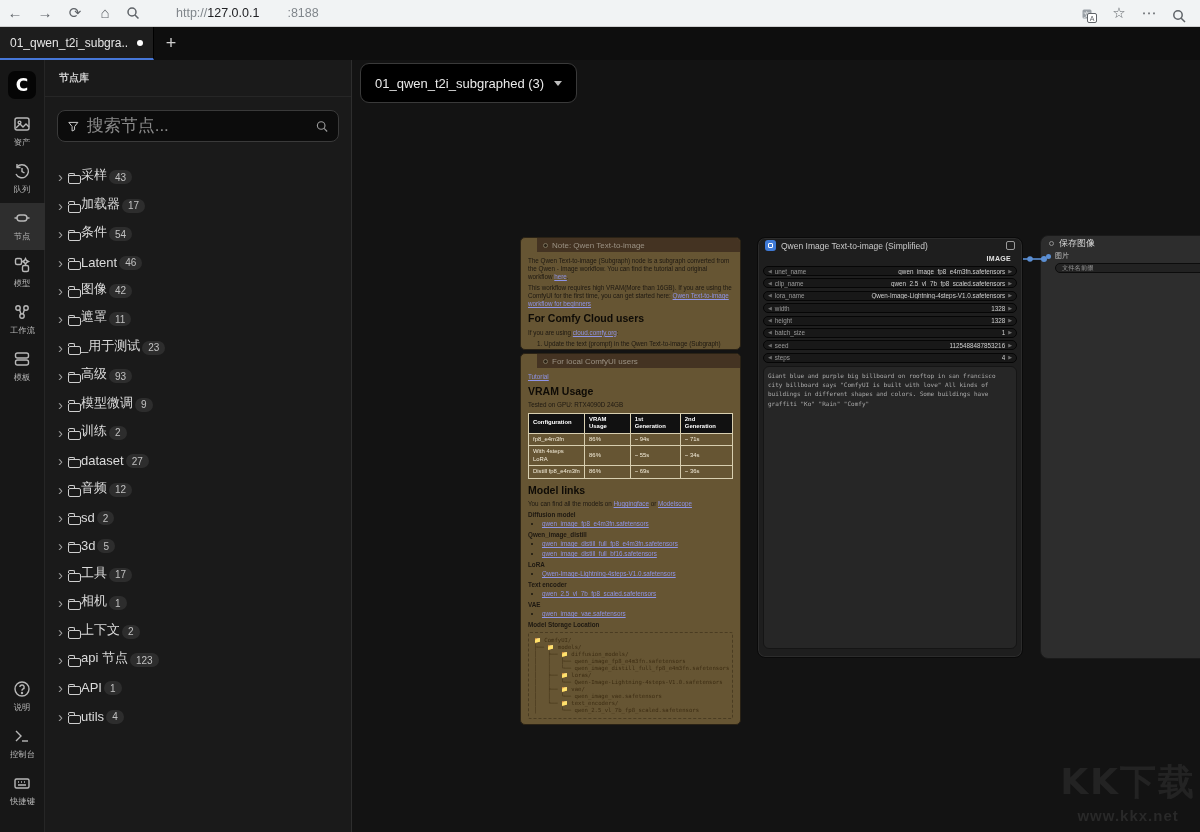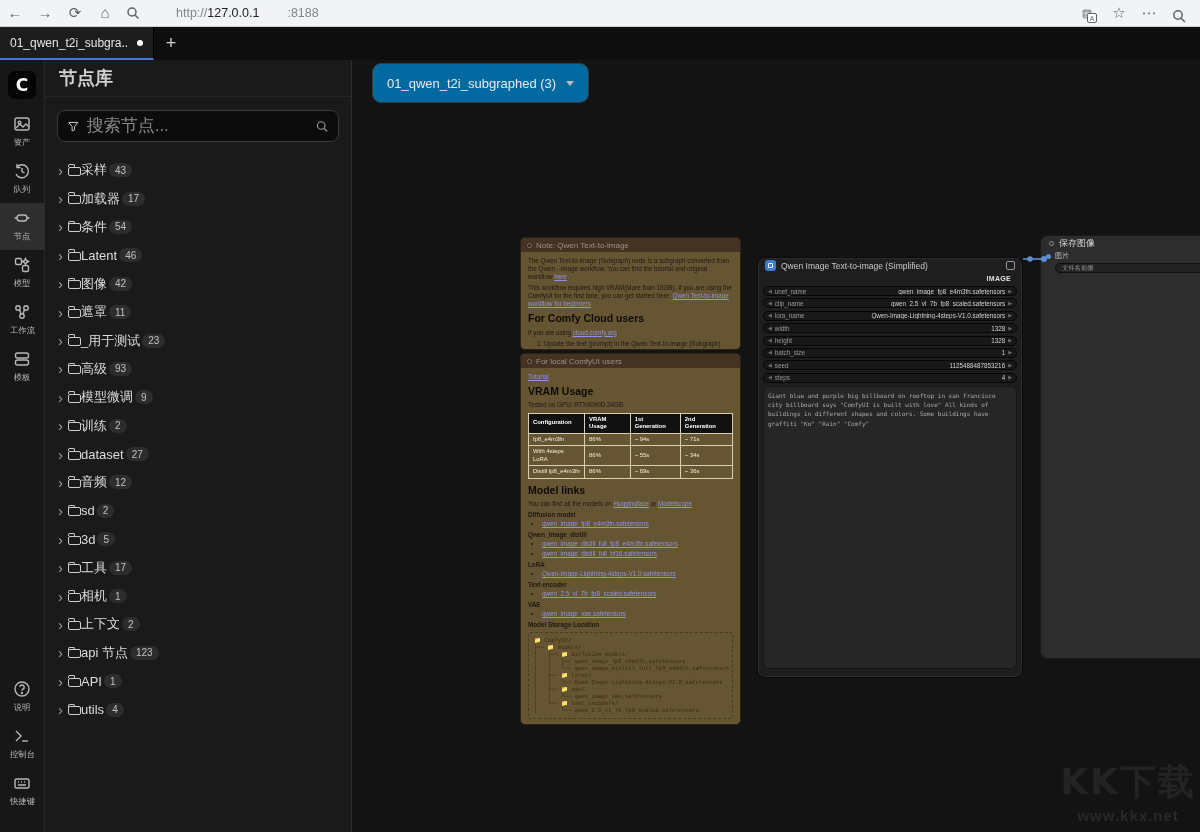--- a/index.html
+++ b/index.html
@@ -35,67 +35,67 @@
   .rail-item { width:45px; padding:6px 0 7px; display:flex; flex-direction:column; align-items:center; gap:3px; cursor:pointer; }
   .rail-item.active { background:#2e2e2e; }
   .rail-label { font-size:9px; color:#b8b8b8; white-space:nowrap; transform:scale(.92); }
   .rail-ic { width:18px; height:18px; stroke:#b8b8b8; fill:none; stroke-width:1.4; }
   #rail .spacer { flex:1; }
 
   
   #panel { position:absolute; left:45px; top:60px; width:307px; height:772px; background:#1a1a1a;
     border-right:1px solid #2e2e2e; }
   .panel-header { height:37px; display:flex; align-items:center; padding:0 14px;
-    border-bottom:1px solid #262626; color:#d0d0d0; font-size:18px; font-weight:bold; }
+    border-bottom:1px solid #262626; color:#d0d0d0; font-size:10px; font-weight:bold; }
   .search-wrap { margin:13px 12px 0; height:32px; background:#0c0c0c; border:1px solid #3a3a3a;
     border-radius:8px; display:flex; align-items:center; padding:0 10px; gap:8px; }
   .search-wrap input { flex:1; background:transparent; border:none; outline:none; color:#cfcfcf; font-size:17px;
     font-family:"Liberation Sans",sans-serif; }
   .search-wrap input::placeholder { color:#8a8a8a; }
   .cat-list { margin-top:14px; }
-  .cat-row { display:flex; align-items:center; height:28.4px; padding-left:13px; cursor:pointer; }
+  .cat-row { display:flex; align-items:flex-end; height:28.4px; padding-left:13px; cursor:pointer; }
   .chev { color:#9f9f9f; font-size:15px; width:10px; line-height:1; }
   .chev::before { content:"›"; }
   .folder { width:13px; height:9px; border:1.4px solid #cfcfcf; border-radius:2px; position:relative; margin-top:2px; flex:none;}
   .folder::before { content:""; position:absolute; top:-3.6px; left:-1.4px; width:5px; height:2px;
     border:1.4px solid #cfcfcf; border-bottom:none; border-radius:2px 2px 0 0; }
   .cat-label { color:#dcdcdc; font-size:13px; }
   .badge { background:#2d2d2d; border-radius:7px; padding:1.5px 6px; font-size:10px; color:#c2c2c2; margin-left:2px;}
 
   
   #canvas { position:absolute; left:352px; top:60px; width:848px; height:772px; background:#131313; overflow:hidden; }
-  .wf-select { position:absolute; left:20px; top:3px; height:40px; background:#0369a1; border:1px solid #3a3a3a;
+  .wf-select { position:absolute; left:8px; top:3px; height:40px; background:#000000; border:1px solid #3a3a3a;
     border-radius:9px; display:flex; align-items:center; padding:0 14px; gap:10px; cursor:pointer; }
   .wf-label { color:#eaeaea; font-size:13px; }
   .caret-down { width:0; height:0; border-left:4px solid transparent; border-right:4px solid transparent;
     border-top:5px solid #bdbdbd; }
 
   
   .note { position:absolute; background:#665533; border:1px solid #2a2215; border-radius:5px; overflow:hidden; }
   .note-title { height:14px; background:#443322; display:flex; align-items:center; gap:4px; padding:0 6px;
-    color:#9a9183; font-size:8px; }
+    color:#9a9183; font-size:8px;margin-left:16px; }
   .tdot { width:5px; height:5px; border-radius:50%; background:#2c2417; border:1px solid #7c725d; flex:none;}
   .note-body { padding:5px 7px; color:#1d1811; font-size:6.3px; line-height:1.28; }
   .note-body p { margin-bottom:3px; }
   .note-h1 { font-size:10.5px; font-weight:bold; color:#0e0b06; margin:4px 0 3px; }
   .nlink { color:#8e93e6; text-decoration:underline; cursor:pointer; }
   .note-ol { margin:2px 0 0 16px; }
   .note-ol li { margin-bottom:1.5px; }
   .note-ul { margin:1px 0 3px 14px; list-style:disc; }
   .note-ul li { margin-bottom:1.5px; }
   .bold-line { font-weight:bold; margin:3px 0 1px; }
   table.vram { border-collapse:collapse; margin:3px 0 5px; }
   table.vram th { background:#111; color:#fff; font-size:5.9px; padding:2px 4px; border:1px solid #d8cfb0; text-align:left;}
   table.vram td { color:#f3ecd9; font-size:5.9px; padding:2px 4px; border:1px solid #d8cfb0; }
   .tree-box { border:1px dashed #4a3c22; border-radius:2px; padding:4px 5px; margin:3px 0 5px;
     font-family:"DejaVu Sans Mono",monospace; font-size:5.6px; line-height:1.25; color:#3c2c12; white-space:pre; }
 
   
   .gnode { position:absolute; background:#1e1e1e; border:1px solid #0a0a0a; border-radius:8px;
-    box-shadow:0 0 0 1px #2c2c2c inset;margin-top:20px; }
+    box-shadow:0 0 0 1px #2c2c2c inset; }
   .gnode-title { height:15px; display:flex; align-items:center; gap:5px; padding:0 7px; }
   .sub-ic { width:11px; height:11px; border-radius:3px; background:#3f7ad6; flex:none;
     display:flex; align-items:center; justify-content:center; }
   .sub-ic span { width:5px; height:5px; border:1px solid #fff; border-radius:1px; display:block; }
   .gnode-name { color:#c9c9c9; font-size:8.5px; white-space:nowrap; overflow:hidden; flex:1;}
   .expand-ic { width:9px; height:9px; border:1px solid #9a9a9a; border-radius:2px; position:relative; flex:none; cursor:pointer;}
   .out-row { display:flex; justify-content:flex-end; align-items:center; height:11px; padding-right:11px; }
   .out-label { color:#e0e0e0; font-size:7px; font-weight:bold; letter-spacing:.3px; }
   .widgets { padding:2px 5px 0; }
   .widget { height:10px; margin-bottom:2.4px; background:#181818; border:1px solid #060606; border-radius:5px;

